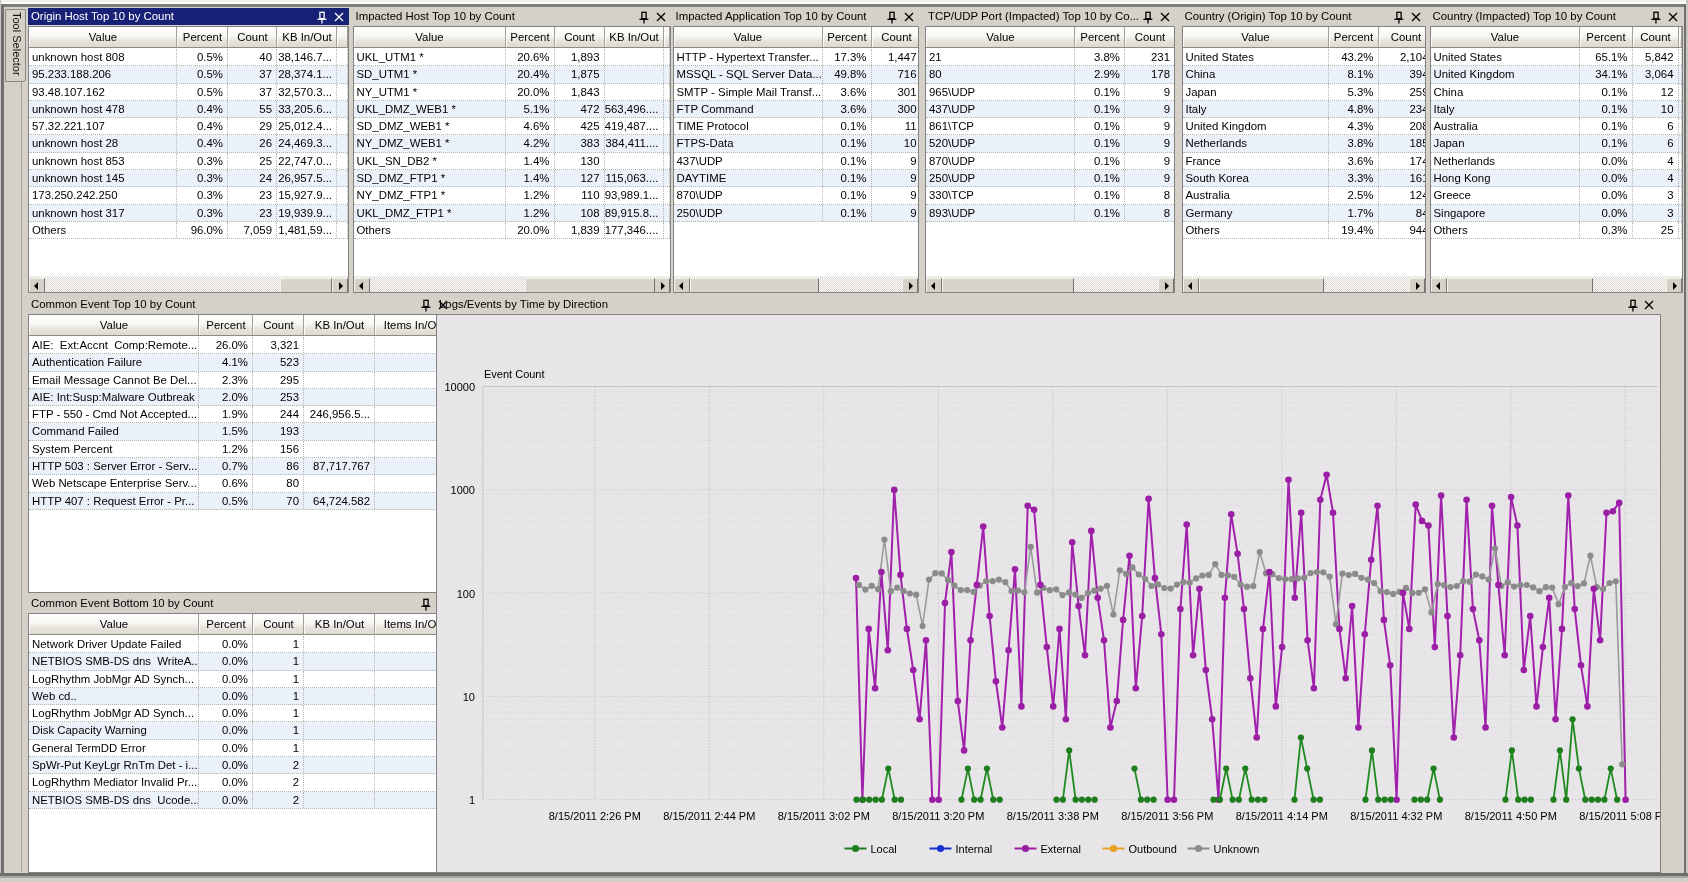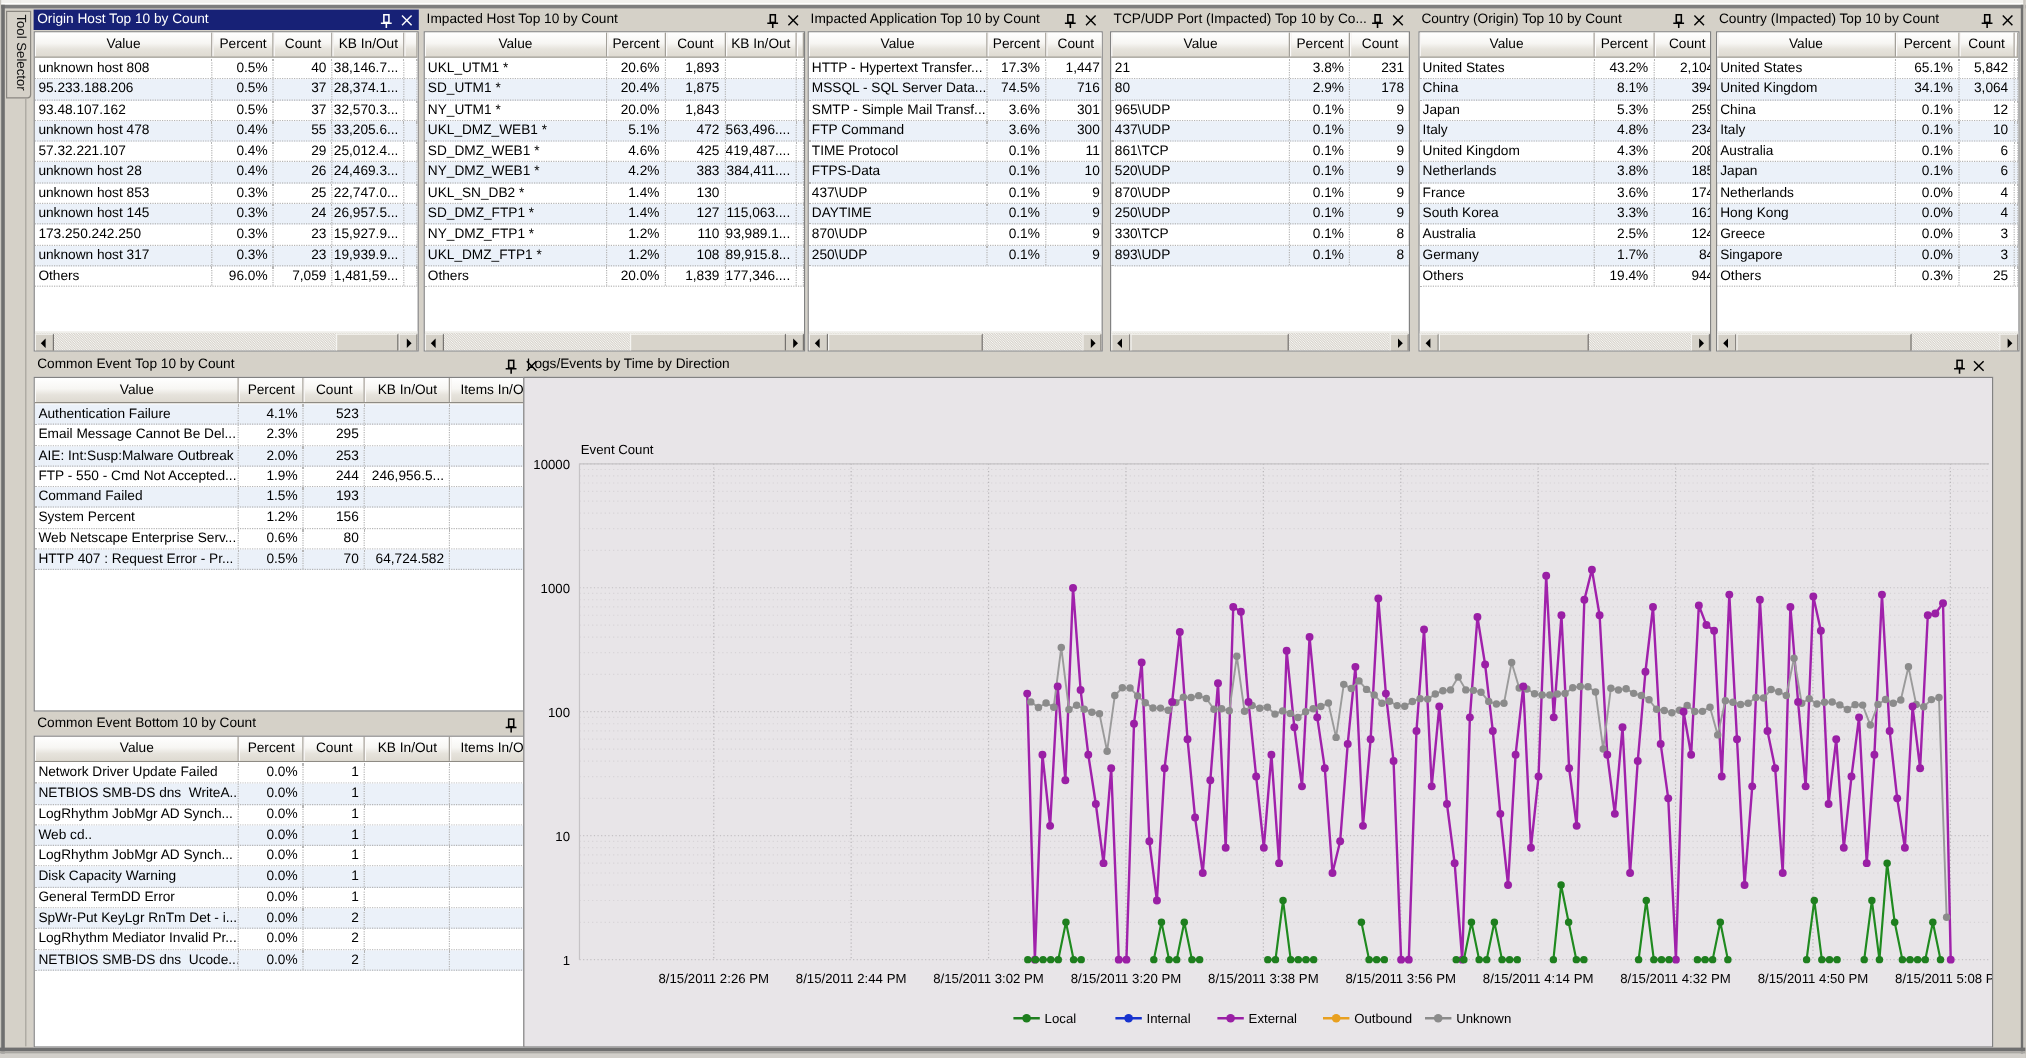--- a/index.html
+++ b/index.html
@@ -291,21 +291,21 @@
           <div class="hc" style="width:50.0px">Count</div>
         </div>
         <div class="rows">
           <div class="row">
             <div class="c l" style="width:149.0px">HTTP - Hypertext Transfer...</div>
             <div class="c r" style="width:49.0px">17.3%</div>
             <div class="c r" style="width:50.0px">1,447</div>
           </div>
           <div class="row alt">
             <div class="c l" style="width:149.0px">MSSQL - SQL Server Data...</div>
-            <div class="c r" style="width:49.0px">74.5%</div>
+            <div class="c r" style="width:49.0px">49.8%</div>
             <div class="c r" style="width:50.0px">716</div>
           </div>
           <div class="row">
             <div class="c l" style="width:149.0px">SMTP - Simple Mail Transf...</div>
             <div class="c r" style="width:49.0px">3.6%</div>
             <div class="c r" style="width:50.0px">301</div>
           </div>
           <div class="row alt">
             <div class="c l" style="width:149.0px">FTP Command</div>
             <div class="c r" style="width:49.0px">3.6%</div>
@@ -645,20 +645,28 @@
       <div class="body">
         <div class="hrow">
           <div class="hc" style="width:170.0px">Value</div>
           <div class="hc" style="width:54.0px">Percent</div>
           <div class="hc" style="width:51.0px">Count</div>
           <div class="hc" style="width:71.0px">KB In/Out</div>
           <div class="hc" style="width:79.5px">Items In/Out</div>
           <div class="hc" style="flex:1"></div>
         </div>
         <div class="rows">
+          <div class="row">
+            <div class="c l" style="width:170.0px">AIE:&nbsp; Ext:Accnt&nbsp; Comp:Remote...</div>
+            <div class="c r" style="width:54.0px">26.0%</div>
+            <div class="c r" style="width:51.0px">3,321</div>
+            <div class="c r" style="width:71.0px"></div>
+            <div class="c r" style="width:79.5px"></div>
+            <div class="c" style="flex:1"></div>
+          </div>
           <div class="row alt">
             <div class="c l" style="width:170.0px">Authentication Failure</div>
             <div class="c r" style="width:54.0px">4.1%</div>
             <div class="c r" style="width:51.0px">523</div>
             <div class="c r" style="width:71.0px"></div>
             <div class="c r" style="width:79.5px"></div>
             <div class="c" style="flex:1"></div>
           </div>
           <div class="row">
             <div class="c l" style="width:170.0px">Email Message Cannot Be Del...</div>
@@ -690,20 +698,28 @@
             <div class="c r" style="width:51.0px">193</div>
             <div class="c r" style="width:71.0px"></div>
             <div class="c r" style="width:79.5px"></div>
             <div class="c" style="flex:1"></div>
           </div>
           <div class="row">
             <div class="c l" style="width:170.0px">System Percent</div>
             <div class="c r" style="width:54.0px">1.2%</div>
             <div class="c r" style="width:51.0px">156</div>
             <div class="c r" style="width:71.0px"></div>
+            <div class="c r" style="width:79.5px"></div>
+            <div class="c" style="flex:1"></div>
+          </div>
+          <div class="row alt">
+            <div class="c l" style="width:170.0px">HTTP 503 : Server Error - Serv...</div>
+            <div class="c r" style="width:54.0px">0.7%</div>
+            <div class="c r" style="width:51.0px">86</div>
+            <div class="c r" style="width:71.0px">87,717.767</div>
             <div class="c r" style="width:79.5px"></div>
             <div class="c" style="flex:1"></div>
           </div>
           <div class="row">
             <div class="c l" style="width:170.0px">Web Netscape Enterprise Serv...</div>
             <div class="c r" style="width:54.0px">0.6%</div>
             <div class="c r" style="width:51.0px">80</div>
             <div class="c r" style="width:71.0px"></div>
             <div class="c r" style="width:79.5px"></div>
             <div class="c" style="flex:1"></div>

